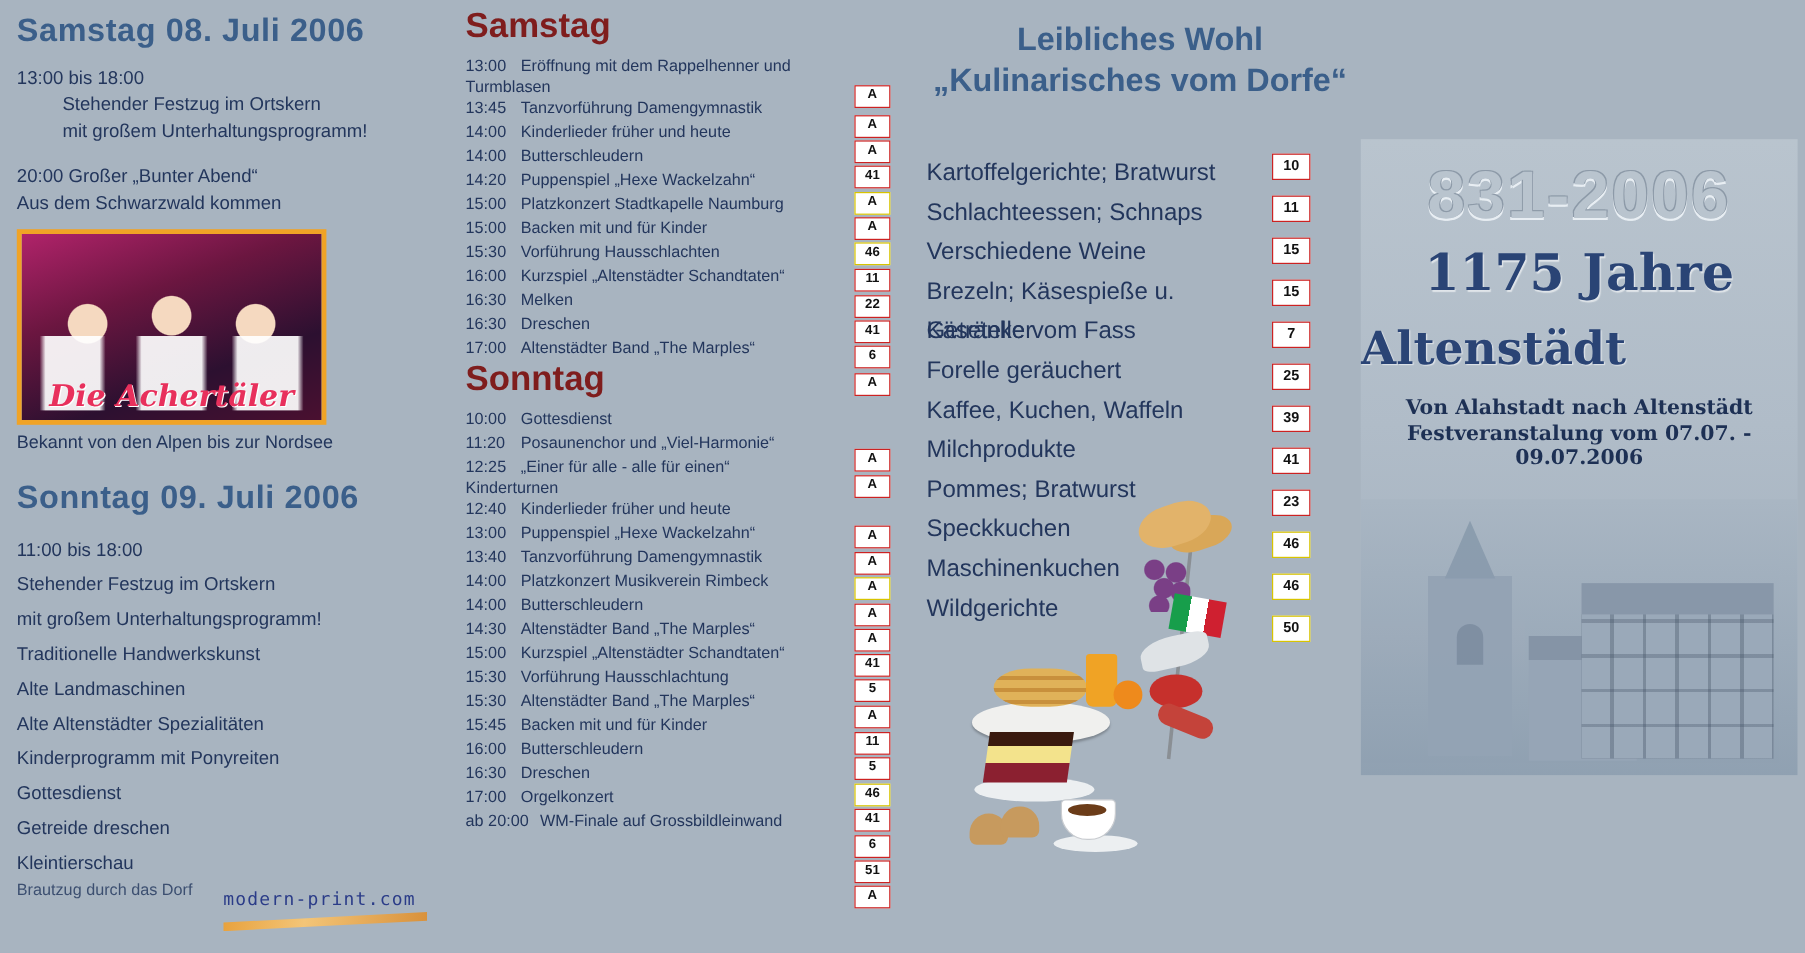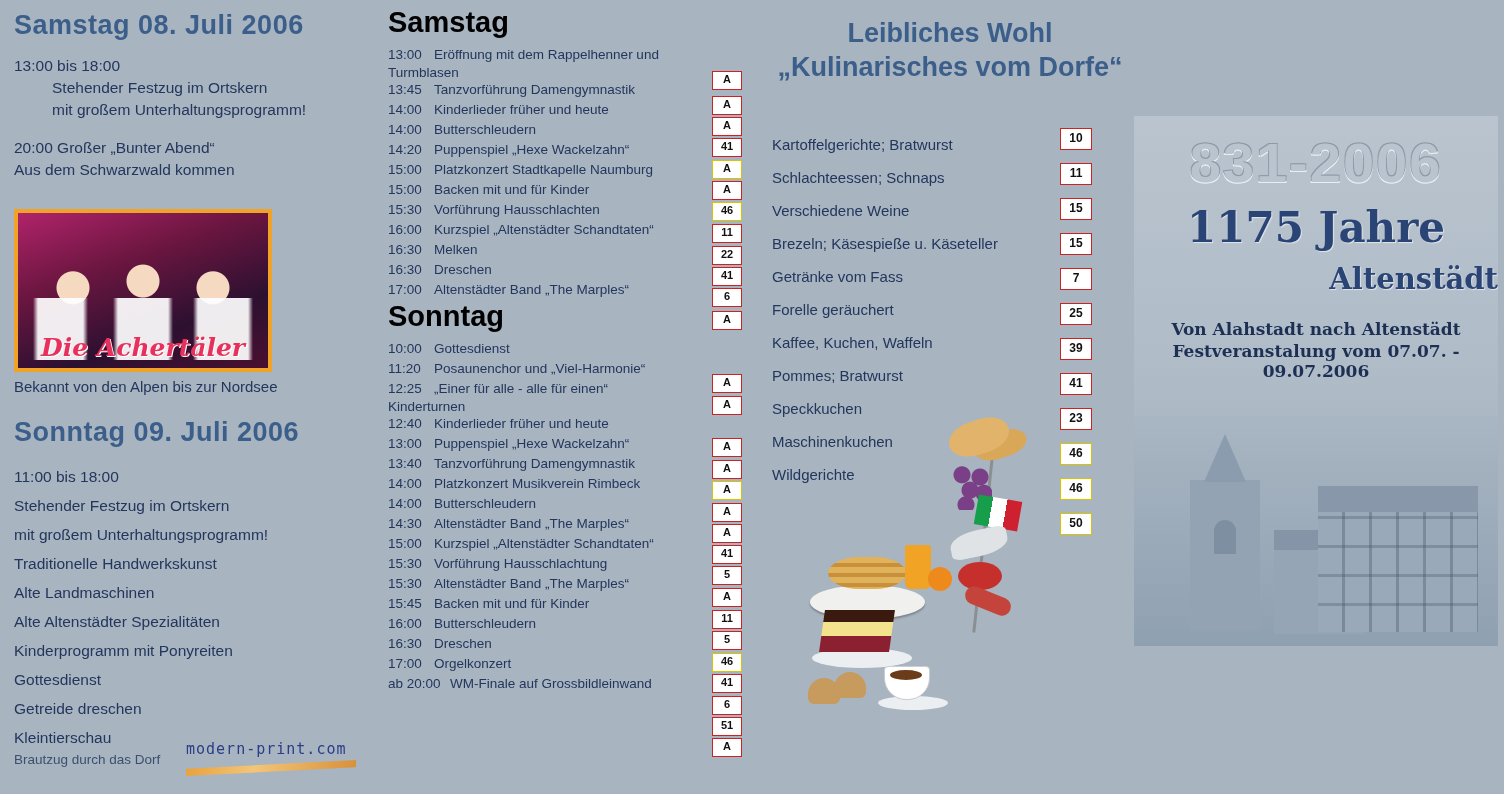--- a/index.html
+++ b/index.html
@@ -16,21 +16,21 @@
   
   .col1{position:absolute;left:14px;top:10px;width:360px;}
   .h-day{
     font-size:27px;font-weight:bold;color:#3b5f8a;
     letter-spacing:0.5px;margin:0 0 14px 0;
   }
   .c1-text{font-size:15.5px;color:#23365c;line-height:22px;}
   .c1-text .indent{margin-left:38px;display:block;}
   .gap{height:16px;}
   .photo{
-    width:250px;height:155px;margin:28px 0 6px 0;
+    width:250px;height:155px;margin:10px 0 6px 0;
     border:4px solid #f0a326;
     background:linear-gradient(160deg,#b0236a 0%, #6b1640 35%, #2c1030 70%, #4a1030 100%);
     position:relative;overflow:hidden;
   }
   .photo .band{
     position:absolute;left:0;right:0;top:22px;height:96px;
     background:
       radial-gradient(circle at 22% 55%, #f5d9c0 0 16px, transparent 17px),
       radial-gradient(circle at 50% 48%, #f5d9c0 0 16px, transparent 17px),
       radial-gradient(circle at 78% 55%, #f5d9c0 0 16px, transparent 17px);
@@ -60,21 +60,21 @@
   }
   .printlogo .swoosh{
     margin-top:2px;height:16px;width:170px;
     background:linear-gradient(100deg,#e8a13c 0%, #f3c578 40%, #d8903a 100%);
     clip-path:polygon(0 55%, 100% 0, 100% 45%, 0 100%);
   }
 
   
   .col2{position:absolute;left:388px;top:6px;width:348px;}
   .h-sec{
-    font-size:29px;font-weight:bold;color:#000000;margin:0 0 6px 0;
+    font-size:29px;font-weight:bold;color:#7f1d1d;margin:0 0 6px 0;
   }
   .sched{font-size:13.5px;color:#23365c;}
   .row{display:flex;align-items:flex-start;min-height:20px;line-height:20px;}
   .row .time{width:46px;flex:0 0 46px;}
   .row .desc{flex:1;}
 
   
   .badges{position:absolute;left:712px;top:0;width:44px;height:794px;}
   .badge{
     position:absolute;width:28px;height:17px;line-height:15px;
@@ -83,21 +83,21 @@
     font-family:"Liberation Sans", sans-serif;
   }
   .badge.y{border-color:#d8c400;}
 
   
   .col3{position:absolute;left:760px;top:8px;width:380px;}
   .h-kul{
     font-size:27px;font-weight:bold;color:#3b5f8a;text-align:center;
     line-height:34px;margin:8px 0 0 0;
   }
-  .food{position:absolute;left:772px;top:128px;width:300px;font-size:15px;color:#23365c;}
+  .food{position:absolute;left:772px;top:128px;width:300px;font-size:20px;color:#23365c;}
   .food .fitem{height:33px;line-height:33px;}
   .foodbadges{position:absolute;left:1060px;top:128px;width:40px;}
   .fbadge{
     width:30px;height:20px;line-height:18px;text-align:center;
     font-size:12px;font-weight:bold;background:#fff;color:#111;
     border:1px solid #cc2222;margin-bottom:13px;
   }
   .fbadge.y{border-color:#d8c400;}
 
   
@@ -210,23 +210,24 @@
     text-shadow:
       -1px -1px 0 #8d9aa8, 1px -1px 0 #8d9aa8,
       -1px  1px 0 #e8eef3, 1px  1px 0 #e8eef3;
   }
   .poster .t1{
     text-align:center;font-family:"DejaVu Serif", serif;font-weight:bold;
     font-size:42px;color:#2a4475;margin-top:8px;line-height:50px;
     text-shadow:1px 1px 1px rgba(255,255,255,.6);
   }
   .poster .t2{
-    text-align:right;font-family:"DejaVu Serif", serif;font-weight:bold;
-    font-size:29px;color:#2a4475;line-height:52px;
+    text-align:left;font-family:"DejaVu Serif", serif;font-weight:bold;
+    font-size:38px;color:#2a4475;line-height:52px;
     text-shadow:1px 1px 1px rgba(255,255,255,.6);
+    margin-top:11px;
   }
   .poster .sub1{
     text-align:center;font-family:"DejaVu Serif", serif;font-weight:bold;
     font-size:17px;color:#1d3054;margin-top:14px;
   }
   .poster .sub2{
     text-align:center;font-family:"DejaVu Serif", serif;font-weight:bold;
     font-size:17px;color:#1d3054;margin-top:2px;
   }
   .poster .village{
@@ -476,20 +477,21 @@
   </div>
 
   <div class="food">
     <div class="fitem">Kartoffelgerichte; Bratwurst</div>
     <div class="fitem">Schlachteessen; Schnaps</div>
     <div class="fitem">Verschiedene Weine</div>
     <div class="fitem">Brezeln; Käsespieße u. Käseteller</div>
     <div class="fitem">Getränke vom Fass</div>
     <div class="fitem">Forelle geräuchert</div>
     <div class="fitem">Kaffee, Kuchen, Waffeln</div>
+    <div class="fitem">Milchprodukte</div>
     <div class="fitem">Pommes; Bratwurst</div>
     <div class="fitem">Speckkuchen</div>
     <div class="fitem">Maschinenkuchen</div>
     <div class="fitem">Wildgerichte</div>
   </div>
 
   <div class="foodbadges">
     <div class="fbadge">10</div>
     <div class="fbadge">11</div>
     <div class="fbadge">15</div>

